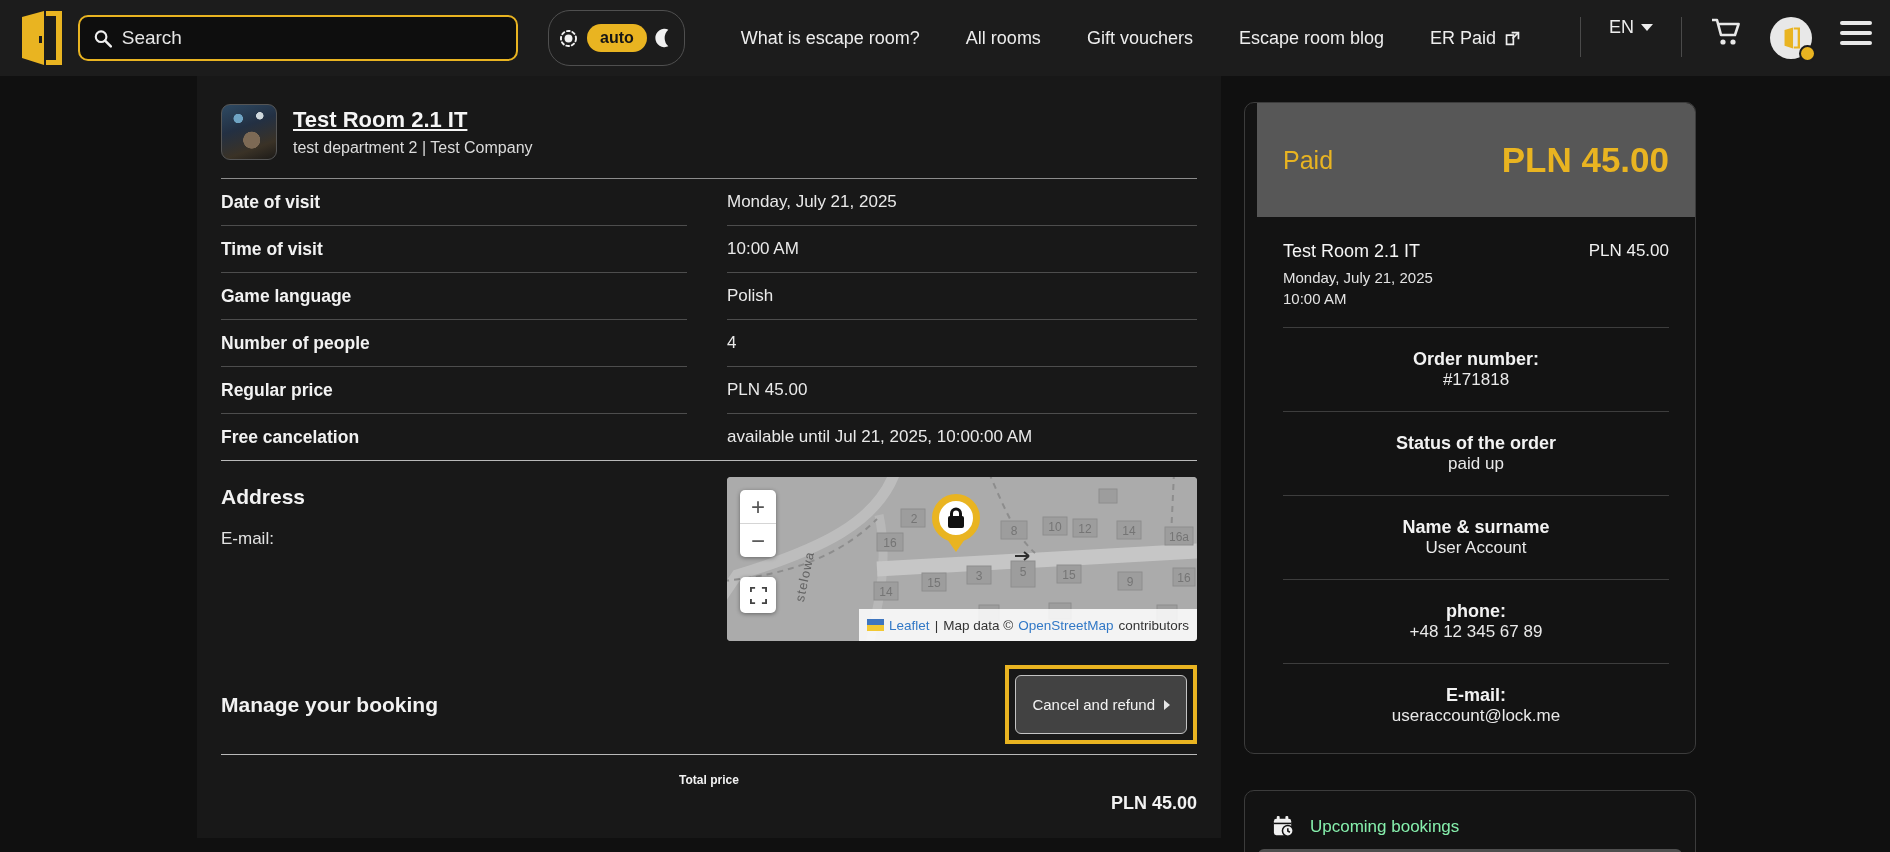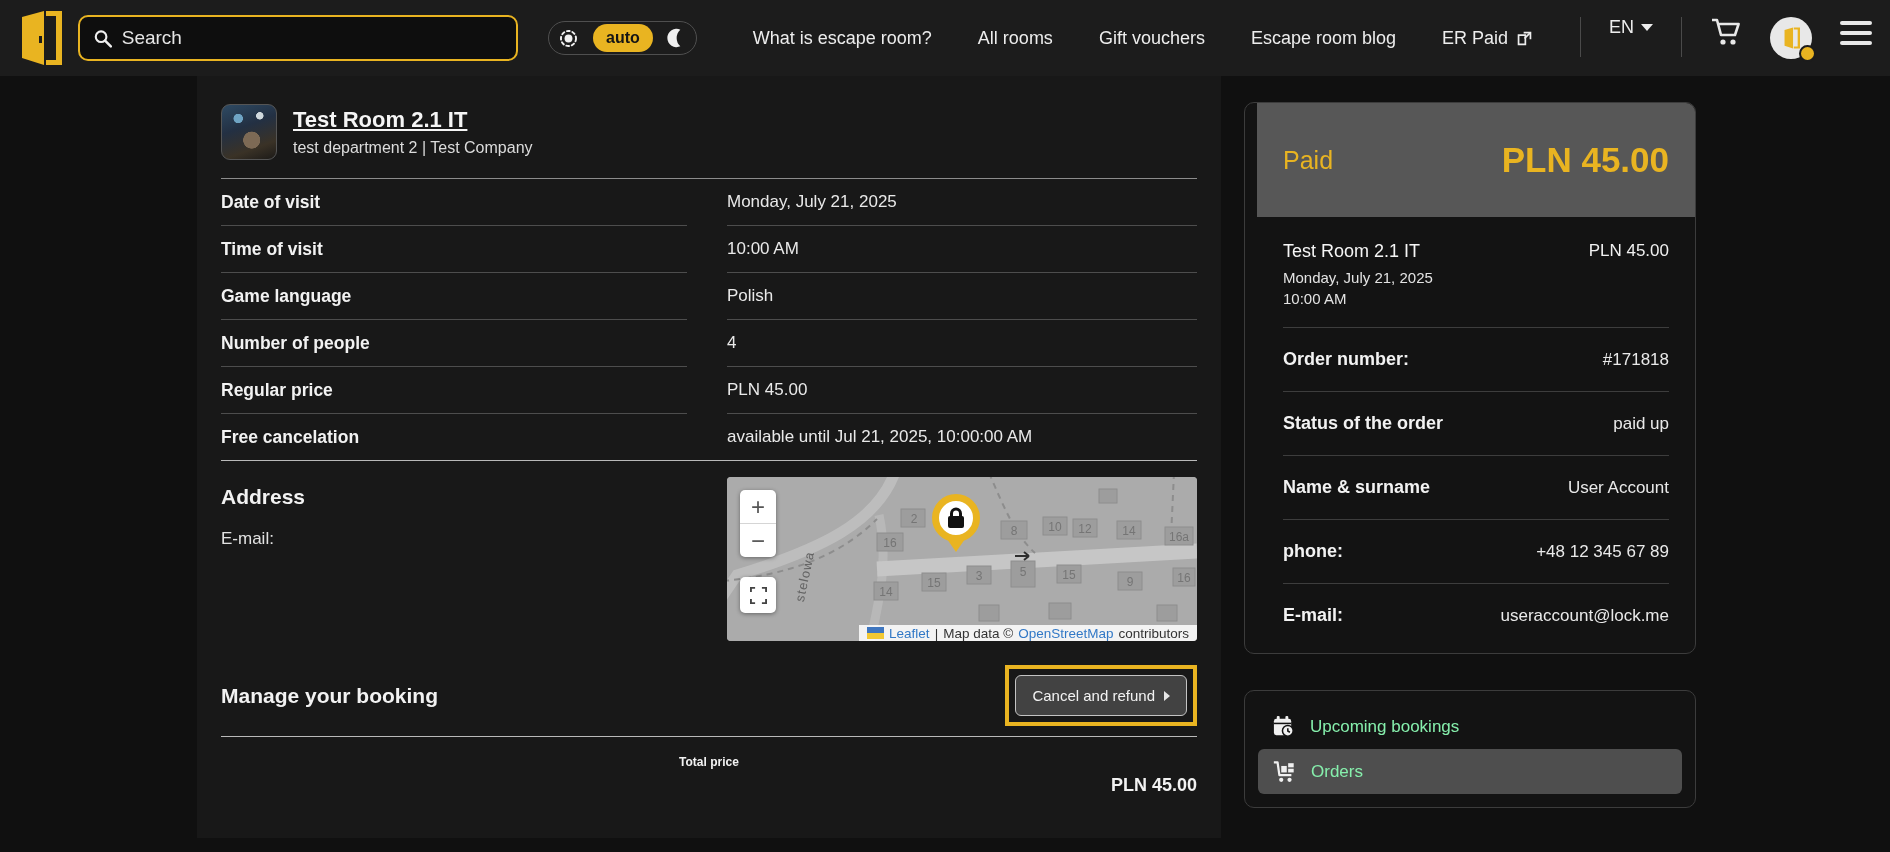--- a/index.html
+++ b/index.html
@@ -8,22 +8,22 @@
 
   
   .topbar { position:absolute; left:0; top:0; width:1890px; height:76px; background:#1c1c1c;
             display:flex; align-items:center; padding:0 18px; }
   .logo { width:44px; height:54px; flex:0 0 auto; }
   .searchbox { margin-left:16px; width:440px; height:46px; background:#0e0e0e; border:2px solid #e9b421;
                border-radius:10px; display:flex; align-items:center; padding:0 14px; gap:10px; }
   .searchbox input { background:transparent; border:none; outline:none; color:#f0f0f0; font-size:19px;
                      font-family:"Liberation Sans", sans-serif; width:100%; }
   .searchbox input::placeholder { color:#e6e6e6; opacity:1; }
-  .theme-toggle { margin-left:30px; height:34px; border:1px solid #4f4f4f; border-radius:22px;
-                  display:flex; align-items:center; padding:0 9px; gap:14px;text-align:right; }
+  .theme-toggle { margin-left:30px; height:56px; border:1px solid #4f4f4f; border-radius:22px;
+                  display:flex; align-items:center; padding:0 9px; gap:8px;text-align:right; }
   .auto-pill { background:#e9b421; color:#151515; font-weight:bold; font-size:16px; border-radius:15px;
                padding:5px 13px; }
   .nav-links { margin-left:56px; display:flex; align-items:center; gap:46px; }
   .nav-link { font-size:18px; color:#ededed; white-space:nowrap; display:flex; align-items:center; gap:8px; cursor:pointer; }
   .nav-right { margin-left:auto; display:flex; align-items:flex-start; gap:28px; }
   .vsep { width:1px; height:40px; background:#4a4a4a; }
   .lang { font-size:18px; color:#ededed; display:flex; align-items:center; gap:7px; cursor:pointer; }
   .caret-down { width:0; height:0; border-left:6px solid transparent; border-right:6px solid transparent;
                 border-top:7px solid #ededed; display:inline-block; }
   .avatar { position:relative; width:42px; height:42px; background:#e8e8e8; border-radius:50%;
@@ -69,30 +69,30 @@
   .map-ctl .zdiv { height:1px; background:#d5d5d5; }
   .map-fs { position:absolute; left:13px; top:100px; width:36px; height:36px; background:#fff; border-radius:5px;
             box-shadow:0 1px 4px rgba(0,0,0,.4); display:flex; align-items:center; justify-content:center; cursor:pointer; }
   .marker { position:absolute; left:205px; top:17px; width:48px; height:48px; background:#fff; border:7px solid #e9b421;
             border-radius:50%; display:flex; align-items:center; justify-content:center; }
   .marker-tail { position:absolute; left:220px; top:62px; width:0; height:0;
                  border-left:9px solid transparent; border-right:9px solid transparent; border-top:13px solid #e9b421; }
   .street-label { position:absolute; left:52px; top:92px; font-size:13px; color:#636363;
                   transform:rotate(-78deg); transform-origin:center; letter-spacing:1px; }
   .attrib { position:absolute; right:0; bottom:0; height:16px; background:rgba(255,255,255,.85);
-            display:flex; align-items:center; gap:5px; padding:0 8px; font-size:13.5px; color:#333; }
+            display:flex; align-items:center; gap:5px; padding:16px 8px; font-size:13.5px; color:#333; }
   .attrib .lnk { color:#3178c6; cursor:pointer; }
   .ua-flag { width:17px; height:12px; display:inline-block; background:linear-gradient(#3f76bf 50%, #f2c832 50%); }
 
   
   .manage-row { display:flex; align-items:center; justify-content:space-between; margin-top:24px; }
   .manage-title { font-size:21px; font-weight:bold; color:#f2f2f2; }
   .highlight-box { border:4px solid #e9b421; padding:6px; }
   .cancel-btn { background:#424242; border:1px solid #c3c3c3; border-radius:6px; color:#f2f2f2;
-                font-size:15px; padding:11px 16px; display:flex; align-items:center; gap:9px;
+                font-size:15px; padding:20px 16px; display:flex; align-items:center; gap:9px;
                 font-family:"Liberation Sans", sans-serif; cursor:pointer; }
   .tri-right { width:0; height:0; border-top:5px solid transparent; border-bottom:5px solid transparent;
                border-left:6px solid #e6e6e6; display:inline-block; }
   .totals { text-align:right; margin-top:18px; }
   .totals .t1 { font-size:12px; font-weight:bold; color:#f2f2f2;text-align:center; }
   .totals .t2 { font-size:18px; font-weight:bold; color:#f2f2f2; margin-top:6px; }
 
   
   .sidebar { position:absolute; left:1244px; top:102px; width:452px; }
   .ordcard { border:1px solid #3c3c3c; border-radius:10px; background:#131313; overflow:hidden;padding-left:12px; }
@@ -100,21 +100,21 @@
   .ordhead .paid { font-size:25px; color:#e9b421; }
   .ordhead .amount { margin-left:auto; font-size:35px; font-weight:bold; color:#e9b421; }
   .ordbody { padding:24px 26px 6px 26px; }
   .item-line { display:flex; }
   .item-title { font-size:18px; color:#f5f5f5; }
   .item-date { font-size:15px; color:#e3e3e3; margin-top:7px; }
   .item-time { font-size:15px; color:#e3e3e3; margin-top:4px; }
   .item-price { margin-left:auto; font-size:17px; color:#f0f0f0; }
   .ordbody .sep { border:none; border-top:1px solid #3d3d3d; margin-top:20px; }
   .orow { display:flex; align-items:center; justify-content:space-between; padding:21px 0;
-          border-bottom:1px solid #3d3d3d; }
+          border-bottom:1px solid #3d3d3d;flex-direction:column; }
   .orow.last { border-bottom:none; }
   .orow .ol { font-size:18px; font-weight:bold; color:#f2f2f2; }
   .orow .ov { font-size:17px; color:#e9e9e9; }
 
   .menu-card { margin-top:36px; border:1px solid #3c3c3c; border-radius:10px; background:#131313; padding:13px; }
   .menu-item { height:45px; display:flex; align-items:center; gap:15px; padding:0 14px; border-radius:6px;
                font-size:17px; color:#86efac; cursor:pointer; }
   .menu-item.active { background:#4e4e4e; }
 </style>
 </head>

